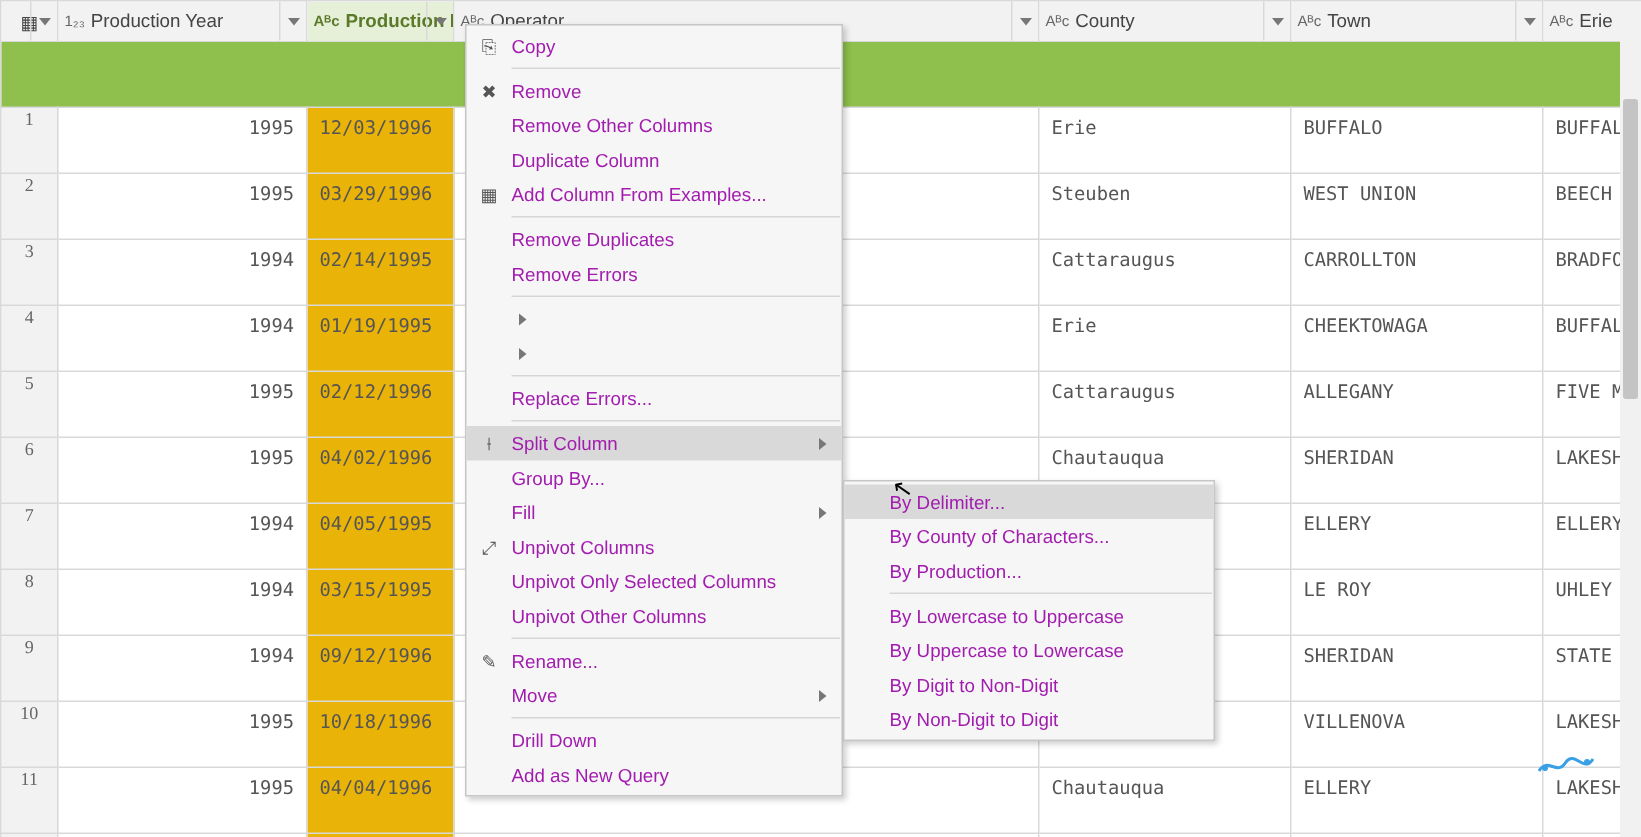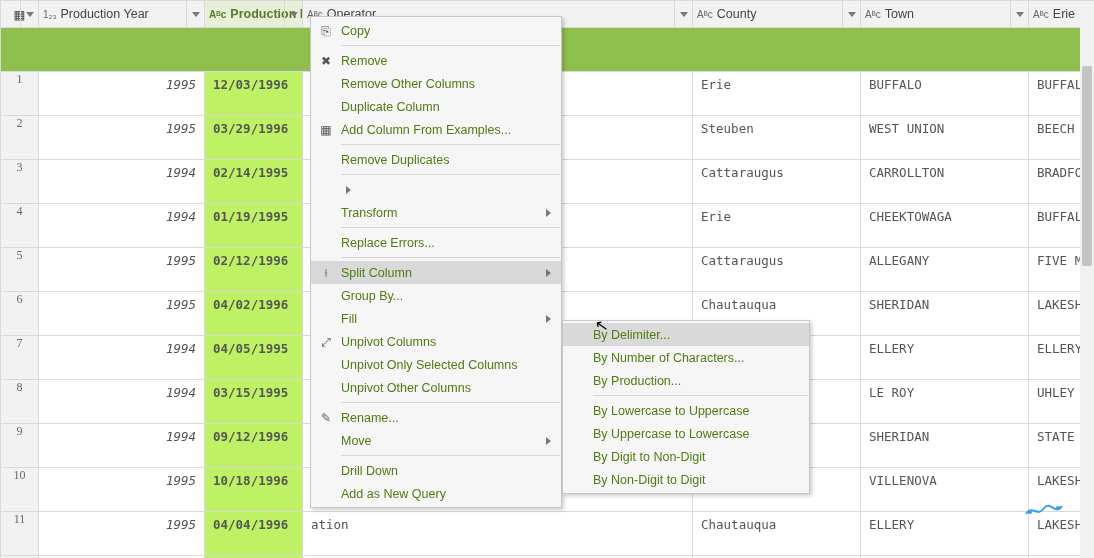--- a/index.html
+++ b/index.html
@@ -24,32 +24,32 @@
   .grid th.sel{background:#e6f0d8;}
   .grid th.sel .hdr{color:#5a7a2a;font-weight:600;}
   .type-ic{font-size:10px;color:#666;flex:none;}
   .type-ic.sel{color:#5a7a2a;}
   .green-bar{height:3px;background:#8fbf4d;}
   .green-bar td{padding:0!important;border-top:none;border-bottom:none;height:3px;background:#8fbf4d;}
 
   .grid td{height:44px;}
   .grid td .cell{padding:5px 8px 0 8px;font-family:Consolas,monospace;font-size:12.5px;color:#555;white-space:nowrap;overflow:hidden;}
   .row-num-cell{background:#f2f2f2;text-align:center;font-family:"Segoe UI";color:#666;font-size:12px;padding-top:5px;}
-  .year-cell{text-align:right;font-style:italic;padding-right:8px;}
-  .sel-col{background:#bef264;font-weight:bold;}
+  .year-cell{text-align:right;padding-right:8px;}
+  .sel-col{background:#eab308;}
 
   
   .chev{width:0;height:0;border-left:4px solid transparent;border-right:4px solid transparent;border-top:5px solid #777;}
   .chev-r{width:0;height:0;border-top:4px solid transparent;border-bottom:4px solid transparent;border-left:5px solid #777;}
 
   
   .ctx{position:absolute;background:#f6f6f6;border:1px solid #c6c6c6;box-shadow:2px 2px 4px rgba(0,0,0,.2);padding:2px 0;font-size:12.5px;}
   .ctx .row{display:flex;align-items:center;height:23px;position:relative;}
   .ctx .ic{flex:none;width:30px;display:flex;align-items:center;justify-content:center;color:#555;font-size:12px;}
-  .ctx .lbl{flex:1;padding-right:24px;white-space:nowrap;color:#4d7c0f;}
+  .ctx .lbl{flex:1;padding-right:24px;white-space:nowrap;color:#a21caf;}
   .ctx .sub{flex:none;width:14px;display:flex;align-items:center;justify-content:center;margin-right:6px;}
   .ctx .sep{height:1px;background:#d6d6d6;margin:3px 1px 3px 30px;}
   .ctx .row.hi{background:#d9d9d9;}
 
   
   .cursor{position:absolute;left:595px;top:316px;pointer-events:none;font-size:16px;color:#000;transform:rotate(-10deg);}
 
   
   .vscroll{position:absolute;right:0;top:26px;width:14px;bottom:0;background:#f1f1f1;}
   .vthumb{position:absolute;right:2px;top:40px;width:10px;height:200px;background:#c4c4c4;border-radius:2px;}
@@ -420,30 +420,34 @@
         <span class="ic">▦</span>
         <span class="lbl">Add Column From Examples...</span>
         <span class="sub"></span>
       </div>
       <div class="sep"></div>
       <div class="row">
         <span class="ic"></span>
         <span class="lbl">Remove Duplicates</span>
         <span class="sub"></span>
       </div>
+      <div class="row">
+        <span class="ic"></span>
+        <span class="lbl">Remove Errors</span>
+        <span class="sub"></span>
+      </div>
       <div class="sep"></div>
       <div class="row">
         <span class="ic"></span>
         <span class="sub">
           <span class="chev-r"></span>
         </span>
       </div>
       <div class="row">
         <span class="ic"></span>
-        <span class="lbl">Transform</span>
         <span class="sub">
           <span class="chev-r"></span>
         </span>
       </div>
       <div class="sep"></div>
       <div class="row">
         <span class="ic"></span>
         <span class="lbl">Replace Errors...</span>
         <span class="sub"></span>
       </div>
@@ -508,21 +512,21 @@
       </div>
     </div>
 
   <div class="ctx" id="ctx-sub" style="left:562px;top:320px;width:248px;">
       <div class="row hi">
         <span class="ic"></span>
         <span class="lbl">By Delimiter...</span>
       </div>
       <div class="row">
         <span class="ic"></span>
-        <span class="lbl">By Number of Characters...</span>
+        <span class="lbl">By County of Characters...</span>
       </div>
       <div class="row">
         <span class="ic"></span>
         <span class="lbl">By Production...</span>
       </div>
       <div class="sep"></div>
       <div class="row">
         <span class="ic"></span>
         <span class="lbl">By Lowercase to Uppercase</span>
       </div>

